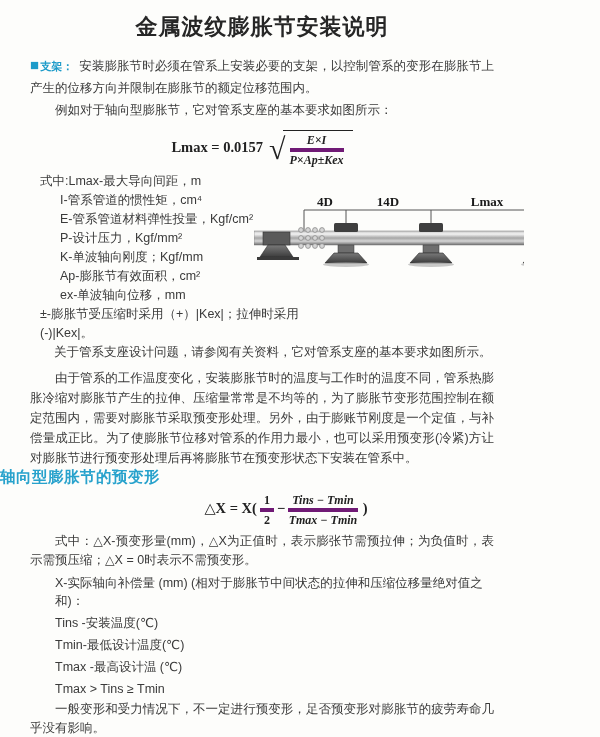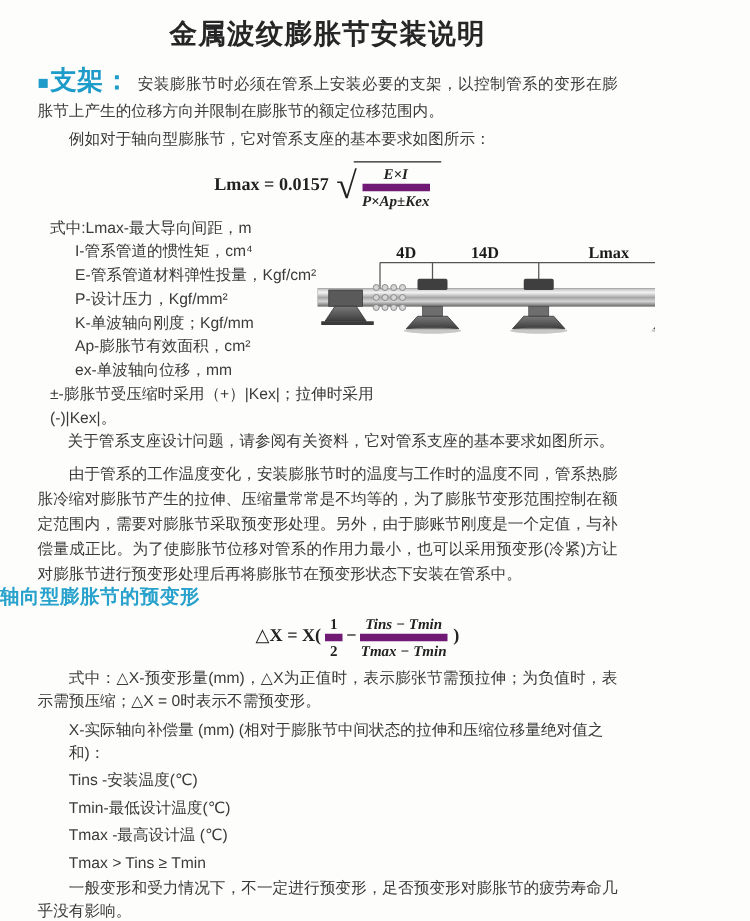--- a/index.html
+++ b/index.html
@@ -20,21 +20,21 @@
     color:#262626;
     letter-spacing:1px;
     line-height:26px;
   }
 
   .para{font-size:12.5px;line-height:22px;margin:0 30px;text-align:justify;color:#3a3a3a;}
   .p1{margin-top:14px;}
   .indent{text-indent:2em;}
 
   .marker{color:#1d9bc9;font-size:15px;margin-right:1px;}
-  .sec-title{color:#1d9bc9;font-weight:bold;font-size:21px;margin-right:6px;}
+  .sec-title{color:#1d9bc9;font-weight:bold;font-size:11px;margin-right:6px;}
 
   h2.sec2{
     margin:14px 0 0 45px;
     font-size:16px;font-weight:bold;color:#1d9bc9;line-height:18px;
   }
   h2.sec2 .marker{font-size:15px;}
 
   h3.sub{
     font-size:15.5px;font-weight:bold;color:#28a2cc;line-height:17px;margin:0;
     letter-spacing:0.5px;
@@ -52,21 +52,21 @@
   .f-lhs{margin-right:6px;}
   .sqrt{font-size:30px;font-weight:normal;vertical-align:middle;margin-right:-3px;}
   .radicand{
     display:inline-block;vertical-align:middle;
     border-top:1.4px solid #222;padding:2px 6px 0 4px;line-height:normal;
   }
   .frac{
     display:inline-block;vertical-align:middle;text-align:center;
     font-size:12px;font-weight:bold;line-height:14px;margin:0 3px;
   }
-  .frac .num{display:block;border-bottom:6px solid #701a75;padding:0 4px 1px 4px;}
+  .frac .num{display:block;border-bottom:4px solid #701a75;padding:0 4px 1px 4px;}
   .frac .den{display:block;padding-top:1px;}
   .frac.ital{font-style:italic;}
   .formula2{margin-top:5px;height:36px;line-height:36px;margin-left:48px;}
   .f-suf{margin-left:2px;}
 
   
   .deflist{margin:5px 0 0 40px;width:310px;font-size:12.5px;line-height:19px;color:#3a3a3a;}
   .defitem.lvl2{padding-left:20px;}
   .note{font-size:12.5px;line-height:19px;margin:0 30px 0 54px;color:#3a3a3a;}
 

